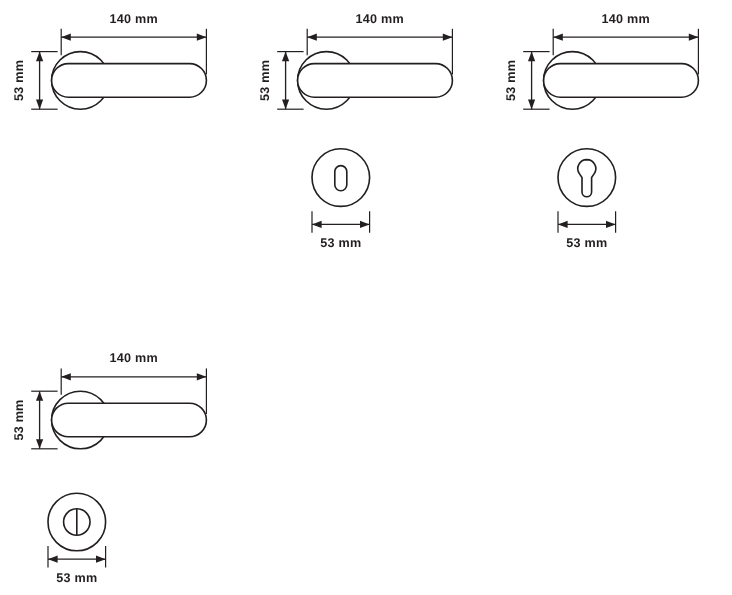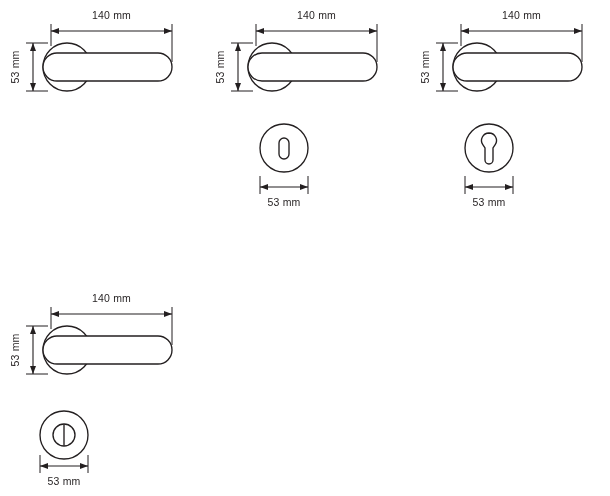--- a/index.html
+++ b/index.html
@@ -2,21 +2,21 @@
 <html><head>
 <meta charset="utf-8">
 <style>
   html,body{margin:0;padding:0;background:#ffffff;}
   body{
     width:610px;height:496px;position:relative;overflow:hidden;
     font-family:"Liberation Sans","DejaVu Sans",sans-serif;
     color:#231f20;
   }
   .sheet{position:absolute;inset:0;}
-  .group{position:absolute;}
+  .group{position:absolute;font-weight:bold;}
   svg{display:block;overflow:visible;}
   .ln{stroke:#231f20;fill:none;}
   .part{stroke:#231f20;stroke-width:1.35;fill:#ffffff;}
   .dimline{stroke:#231f20;stroke-width:1.1;fill:none;}
   .extline{stroke:#231f20;stroke-width:1.0;fill:none;}
   .arrow{fill:#231f20;stroke:none;}
   .dimtext{
     font-size:10.5px;fill:#231f20;
     font-family:"Liberation Sans","DejaVu Sans",sans-serif;
     letter-spacing:0.2px;

